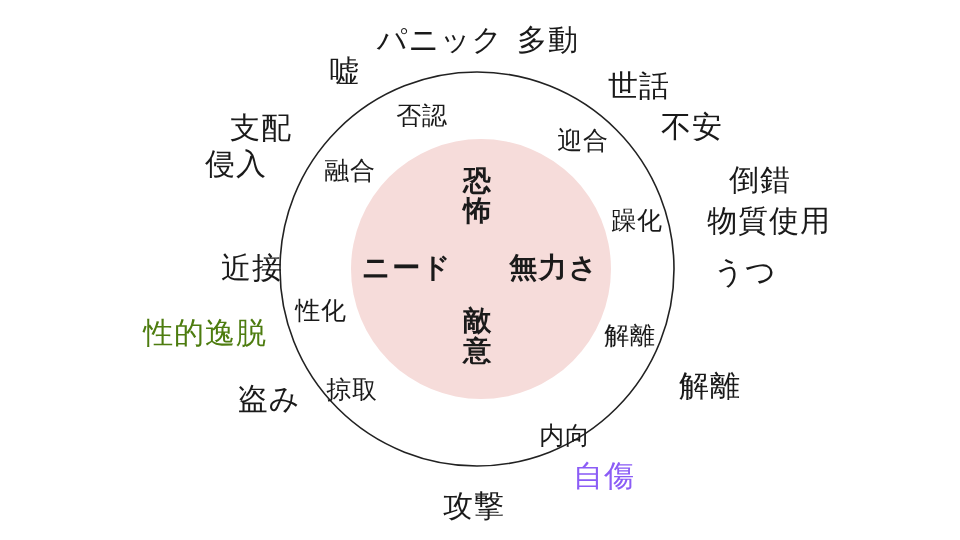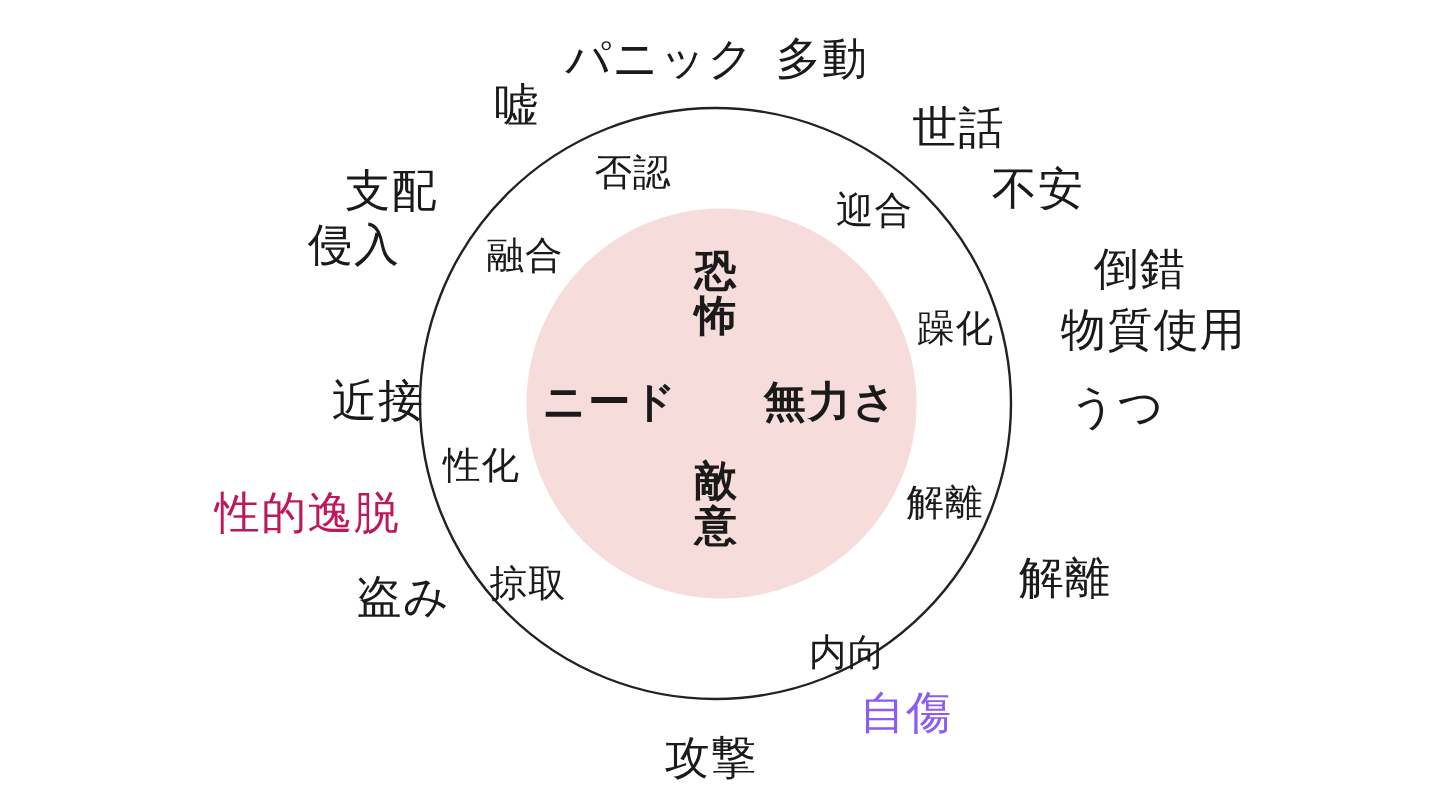--- a/index.html
+++ b/index.html
@@ -70,38 +70,38 @@
 怖</div>
       <div class="label core-label" style="color: rgb(26, 26, 26); left: 407px; top: 268px; transform: translate(-50%, -50%);">ニード</div>
       <div class="label core-label" style="color: rgb(26, 26, 26); left: 554px; top: 268px; transform: translate(-50%, -50%);">無力さ</div>
       <div class="label core-label stacked" style="color: rgb(26, 26, 26); left: 478px; top: 336px; transform: translate(-50%, -50%);">敵
 意</div>
     </div>
   <div id="ring-layer">
       <div class="label ring-label" style="color: rgb(26, 26, 26); left: 422px; top: 115px; transform: translate(-50%, -50%);">否認</div>
       <div class="label ring-label" style="color: rgb(26, 26, 26); left: 583px; top: 140px; transform: translate(-50%, -50%);">迎合</div>
       <div class="label ring-label" style="color: rgb(26, 26, 26); left: 350px; top: 170px; transform: translate(-50%, -50%);">融合</div>
-      <div class="label ring-label" style="color: rgb(26, 26, 26); left: 637px; top: 220px; transform: translate(-50%, -50%); font-family: Liberation Serif, serif;">躁化</div>
+      <div class="label ring-label" style="color: rgb(26, 26, 26); left: 637px; top: 220px; transform: translate(-50%, -50%);">躁化</div>
       <div class="label ring-label" style="color: rgb(26, 26, 26); left: 321px; top: 310px; transform: translate(-50%, -50%);">性化</div>
       <div class="label ring-label" style="color: rgb(26, 26, 26); left: 630px; top: 335px; transform: translate(-50%, -50%);">解離</div>
       <div class="label ring-label" style="color: rgb(26, 26, 26); left: 352px; top: 389px; transform: translate(-50%, -50%);">掠取</div>
       <div class="label ring-label" style="color: rgb(26, 26, 26); left: 565px; top: 410px; transform: translate(-50%, -50%); margin-top: 25px;">内向</div>
     </div>
   <div id="outer-layer">
       <div class="label outer-label" style="color: rgb(26, 26, 26); left: 440px; top: 40px; transform: translate(-50%, -50%);">パニック</div>
       <div class="label outer-label" style="color: rgb(26, 26, 26); left: 548px; top: 40px; transform: translate(-50%, -50%);">多動</div>
       <div class="label outer-label" style="color: rgb(26, 26, 26); left: 345px; top: 71px; transform: translate(-50%, -50%);">嘘</div>
       <div class="label outer-label" style="color: rgb(26, 26, 26); left: 639px; top: 86px; transform: translate(-50%, -50%);">世話</div>
       <div class="label outer-label" style="color: rgb(26, 26, 26); left: 692px; top: 127px; transform: translate(-50%, -50%);">不安</div>
       <div class="label outer-label" style="color: rgb(26, 26, 26); left: 261px; top: 128px; transform: translate(-50%, -50%);">支配</div>
       <div class="label outer-label" style="color: rgb(26, 26, 26); left: 236px; top: 164px; transform: translate(-50%, -50%);">侵入</div>
       <div class="label outer-label" style="color: rgb(26, 26, 26); left: 760px; top: 180px; transform: translate(-50%, -50%);">倒錯</div>
       <div class="label outer-label" style="color: rgb(26, 26, 26); left: 769px; top: 221px; transform: translate(-50%, -50%);">物質使用</div>
       <div class="label outer-label" style="color: rgb(26, 26, 26); left: 216px; top: 268px; transform: translate(-50%, -50%); margin-left: 36px;">近接</div>
       <div class="label outer-label" style="color: rgb(26, 26, 26); left: 745px; top: 272px; transform: translate(-50%, -50%);">うつ</div>
-      <div class="label outer-label" style="color: #be185d; left: 205px; top: 333px; transform: translate(-50%, -50%); margin-top: 10px;">性的逸脱</div>
+      <div class="label outer-label" style="color: #4d7c0f; left: 205px; top: 333px; transform: translate(-50%, -50%);">性的逸脱</div>
       <div class="label outer-label" style="color: rgb(26, 26, 26); left: 710px; top: 386px; transform: translate(-50%, -50%);">解離</div>
       <div class="label outer-label" style="color: rgb(26, 26, 26); left: 269px; top: 399px; transform: translate(-50%, -50%);">盗み</div>
       <div class="label outer-label" style="color: #8b5cf6; left: 604px; top: 476px; transform: translate(-50%, -50%);">自傷</div>
       <div class="label outer-label" style="color: rgb(26, 26, 26); left: 474px; top: 506px; transform: translate(-50%, -50%);">攻撃</div>
     </div>
 
 </div>
 
 </body></html>

